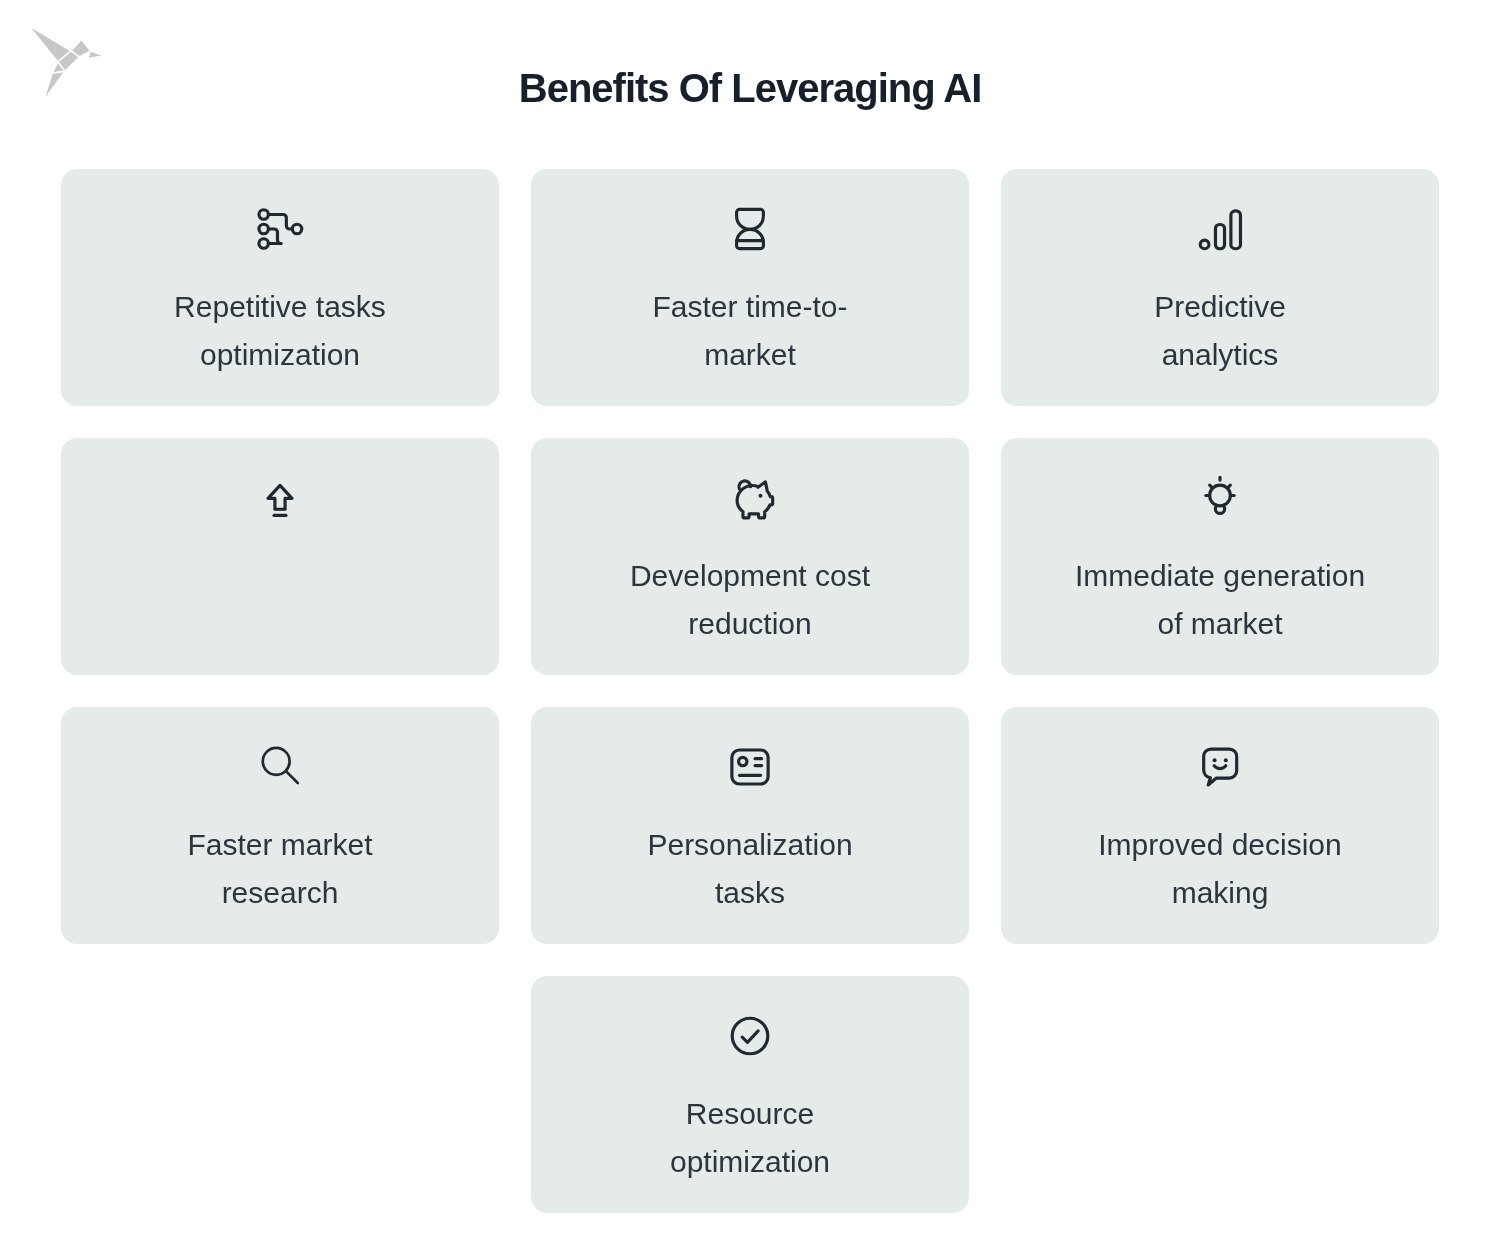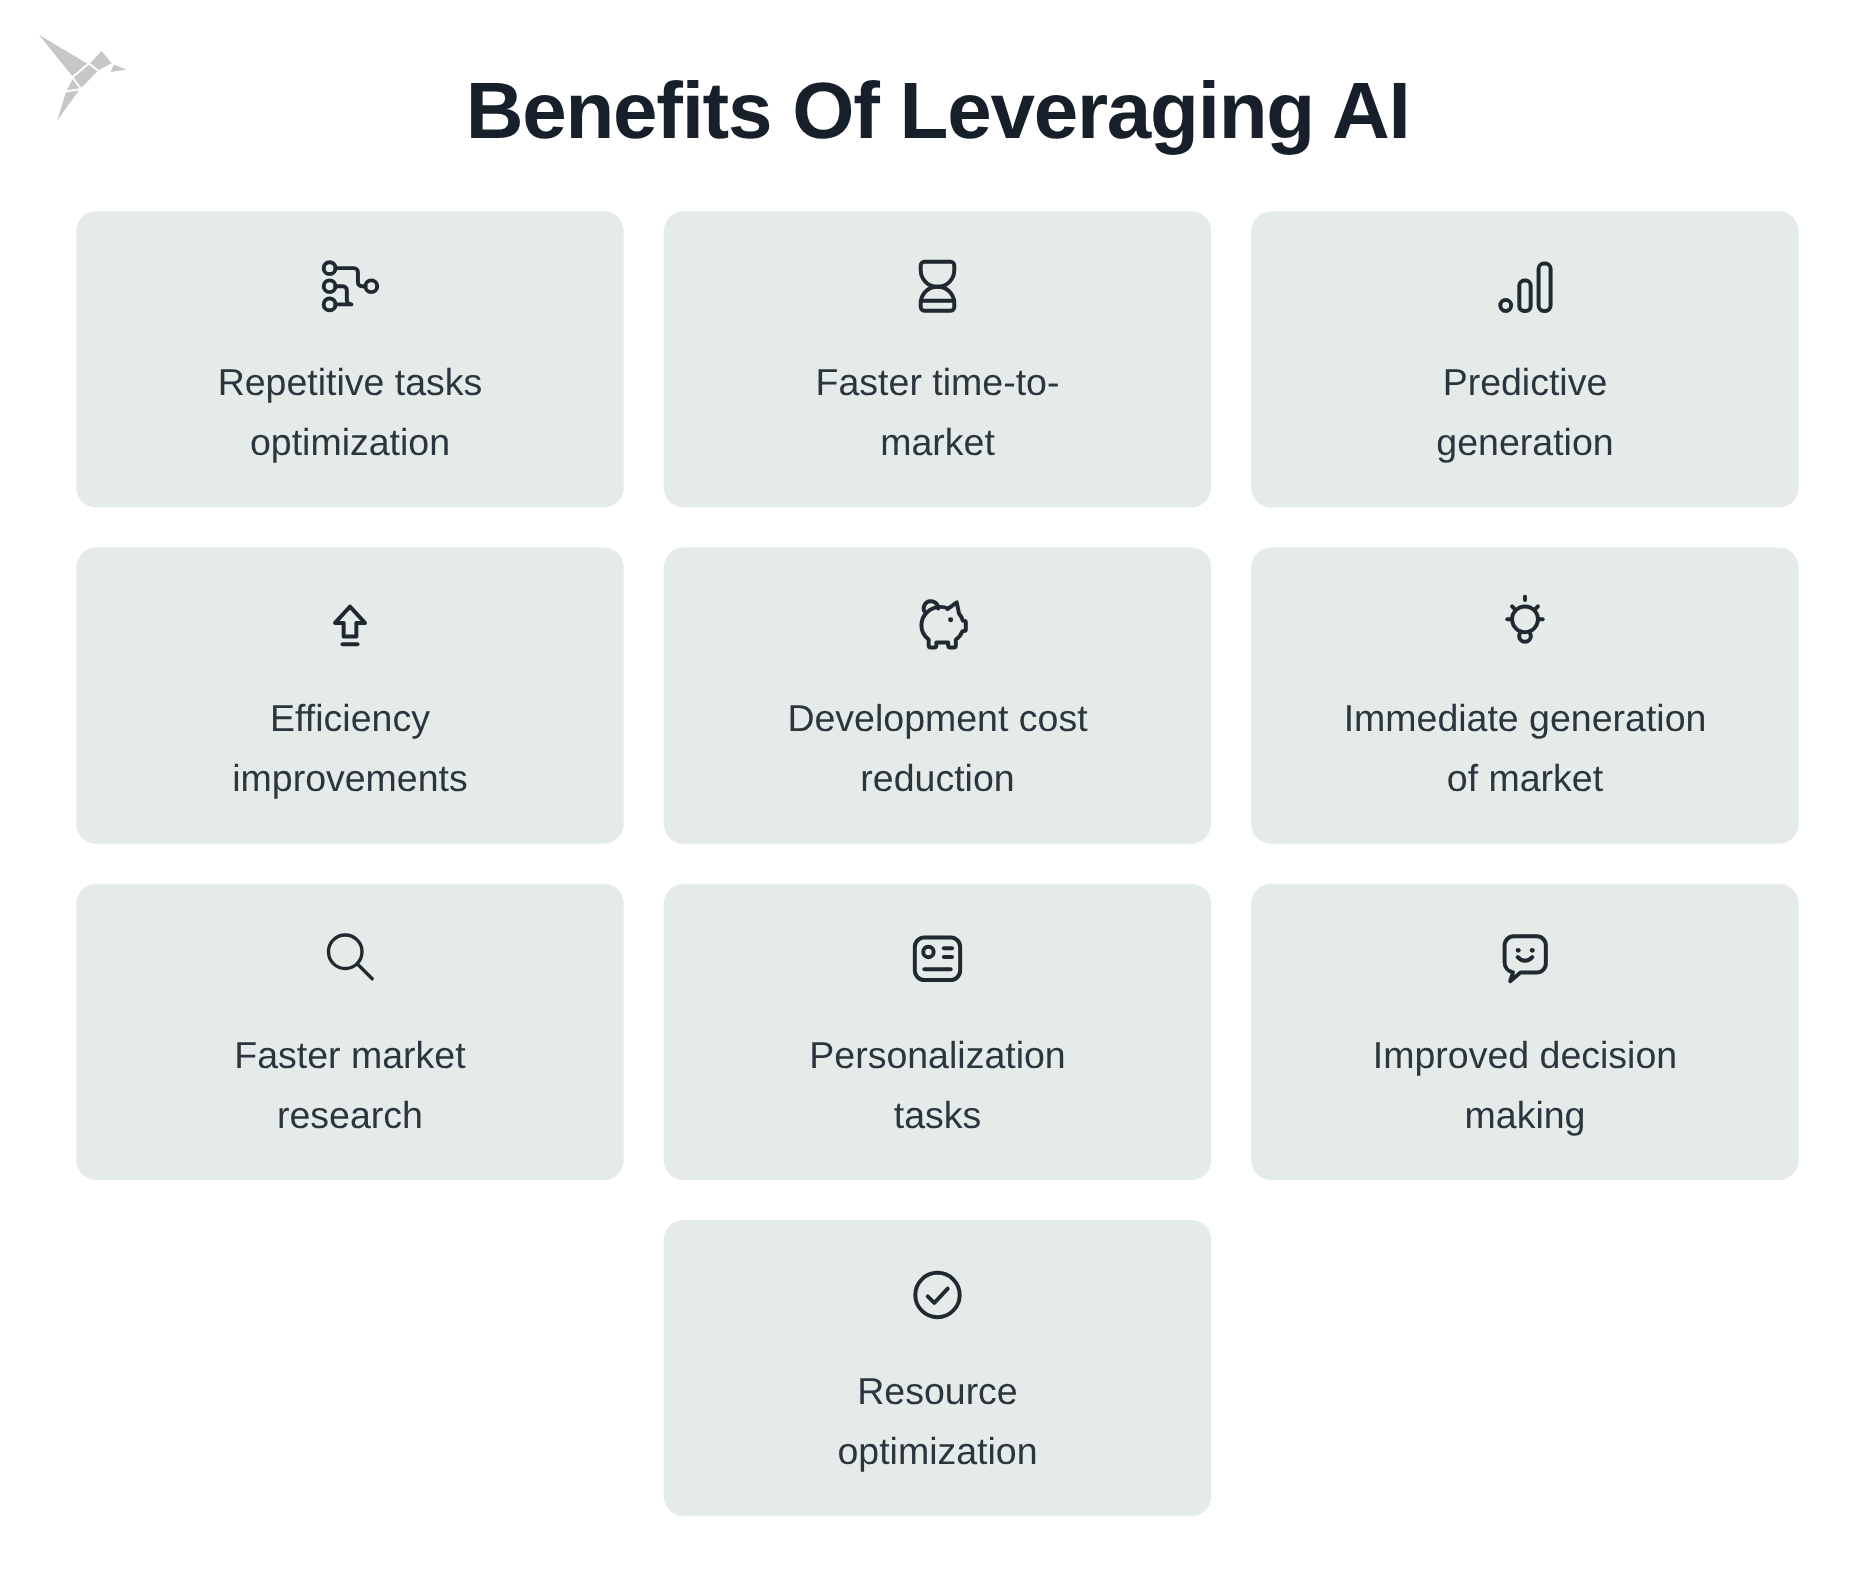--- a/index.html
+++ b/index.html
@@ -6,21 +6,21 @@
   body{
     width:1500px;height:1260px;
     background:#ffffff;
     font-family:"Liberation Sans",sans-serif;
     position:relative;overflow:hidden;
   }
   .logo{position:absolute;top:20px;left:22px;width:90px;height:82px;}
   h1.page-title{
     margin:52px 0 0;
     text-align:center;
-    font-size:64px;
+    font-size:40px;
     line-height:73px;
     font-weight:800;
     letter-spacing:-1px;
     color:#171f2a;
   }
   .grid{
     width:1378px;
     margin:44px auto 0;
     display:flex;flex-direction:column;gap:32px;
   }
@@ -95,33 +95,31 @@
       </div>
       <div class="card">
         <div class="icon">
           <svg viewBox="0 0 32 32" xmlns="http://www.w3.org/2000/svg" fill="none" stroke="currentColor" stroke-width="1.75" stroke-linecap="round" stroke-linejoin="round">
             <circle cx="7.5" cy="24.5" r="2.4"></circle>
             <rect x="13.5" y="13.5" width="5" height="13.4" rx="2.2"></rect>
             <rect x="22" y="6" width="5.3" height="20.9" rx="2.4"></rect>
           </svg>
         </div>
         <div class="label">Predictive
-generation</div>
+analytics</div>
       </div>
     </div>
     <div class="row">
       <div class="card">
         <div class="icon">
           <svg viewBox="0 0 32 32" xmlns="http://www.w3.org/2000/svg" fill="none" stroke="currentColor" stroke-width="1.75" stroke-linecap="round" stroke-linejoin="round">
             <path d="M13.2 22.2V16.2H9.4L16 9l6.6 7.2h-3.8v6z"></path>
             <path d="M12.7 25.6h6.6"></path>
           </svg>
         </div>
-        <div class="label">Efficiency
-improvements</div>
       </div>
       <div class="card">
         <div class="icon">
           <svg viewBox="0 0 32 32" xmlns="http://www.w3.org/2000/svg" fill="none" stroke="currentColor" stroke-width="1.75" stroke-linecap="round" stroke-linejoin="round">
             <path d="M10.1 10.9a3.2 3.2 0 1 1 6.2-1.1"></path>
             <path d="M20.4 10.1 24.5 7.1 25.5 12.1C26.3 13 26.9 14.1 27.2 15.2L27.7 15.2C28.2 15.2 28.5 15.5 28.5 16V19C28.5 19.4 28.2 19.8 27.7 19.8L27 19.8C26.4 21.4 25.4 22.7 24.1 23.6L24.1 26C24.1 26.6 23.7 27 23.1 27H21.7C21.1 27 20.7 26.6 20.7 26V24.8H15.5V26C15.5 26.6 15.1 27 14.5 27H13.1C12.5 27 12.1 26.6 12.1 26V23.5C10.1 22 8.9 19.7 8.9 17.2C8.9 12.7 12.7 9.1 17.4 9.1C18.4 9.1 19.5 9.3 20.4 9.7Z"></path>
             <path d="M21.8 14.8h.01" stroke-width="2.2"></path>
           </svg>
         </div>
         <div class="label">Development cost

